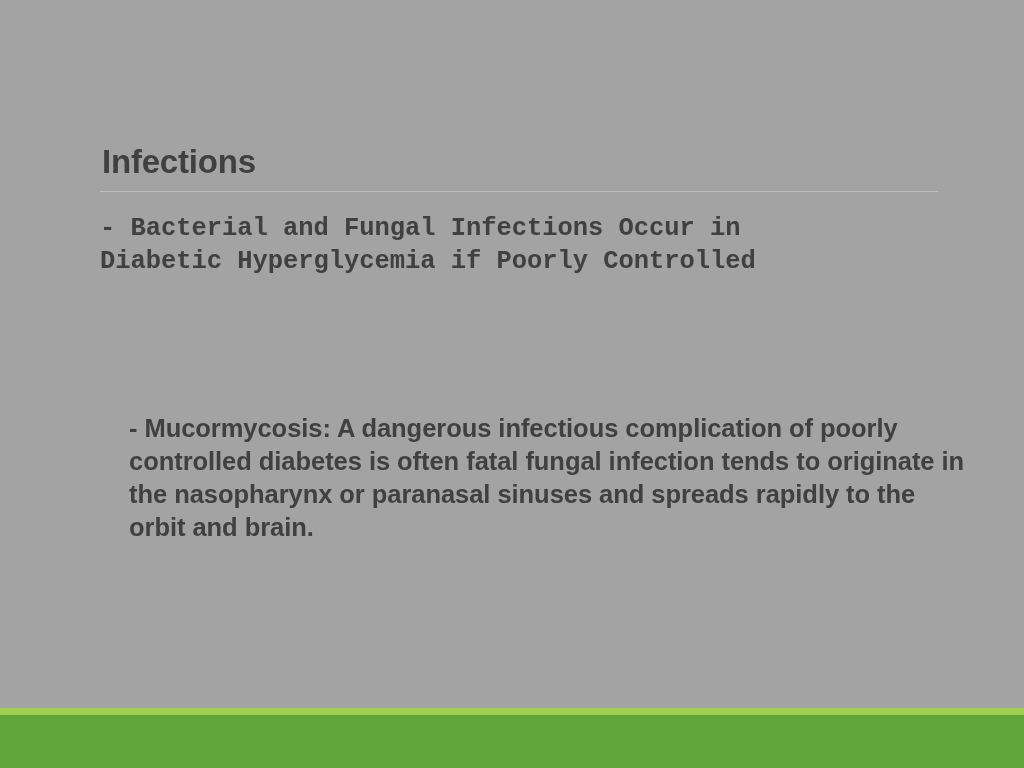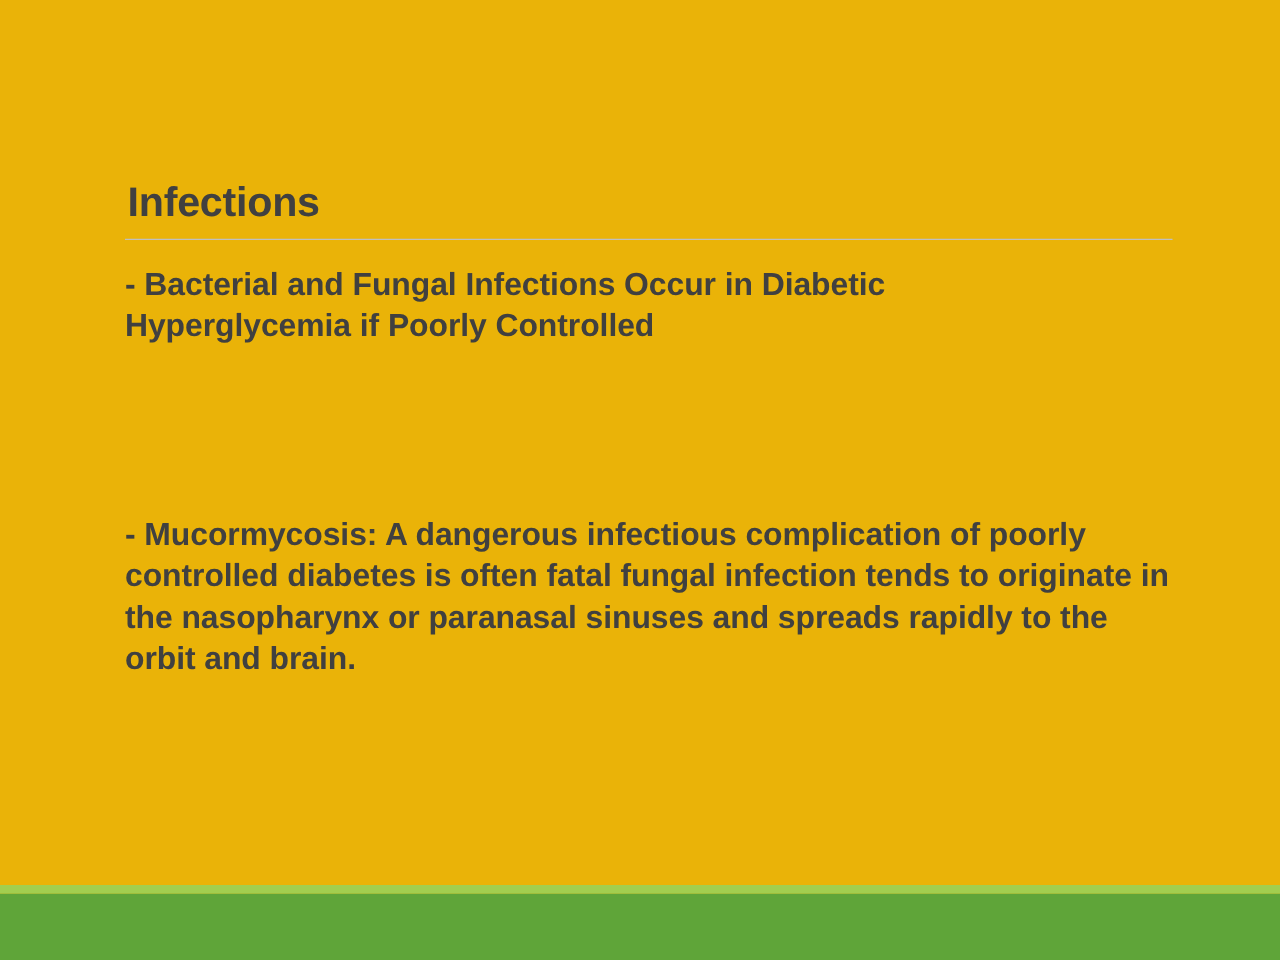--- a/index.html
+++ b/index.html
@@ -11,21 +11,21 @@
     height: 768px;
     background: #ffffff;
     font-family: "Liberation Sans", sans-serif;
     overflow: hidden;
   }
 
   .slide {
     position: relative;
     width: 1024px;
     height: 768px;
-    background: #eab308;
+    background: #a3a3a3;
     box-sizing: border-box;
   }
 
   .slide-body {
     position: absolute;
     left: 100px;
     top: 140px;
     width: 840px;
   }
 
@@ -59,23 +59,23 @@
     line-height: 33px;
     margin: 0;
     padding: 0;
     letter-spacing: -0.05px;
   }
 
   .para-gap {
     height: 67px;
   }
 
-  .para-1 { width: 740px; }
+  .para-1 { width: 740px; font-family: Liberation Mono, monospace; }
   .para-2 { width: 700px; }
-  .para-3 { width: 845px; }
+  .para-3 { width: 845px; margin-left: 29px; }
 
   .footer-bars {
     position: absolute;
     left: 0;
     bottom: 0;
     width: 1024px;
   }
 
   .bar-light {
     width: 100%;

